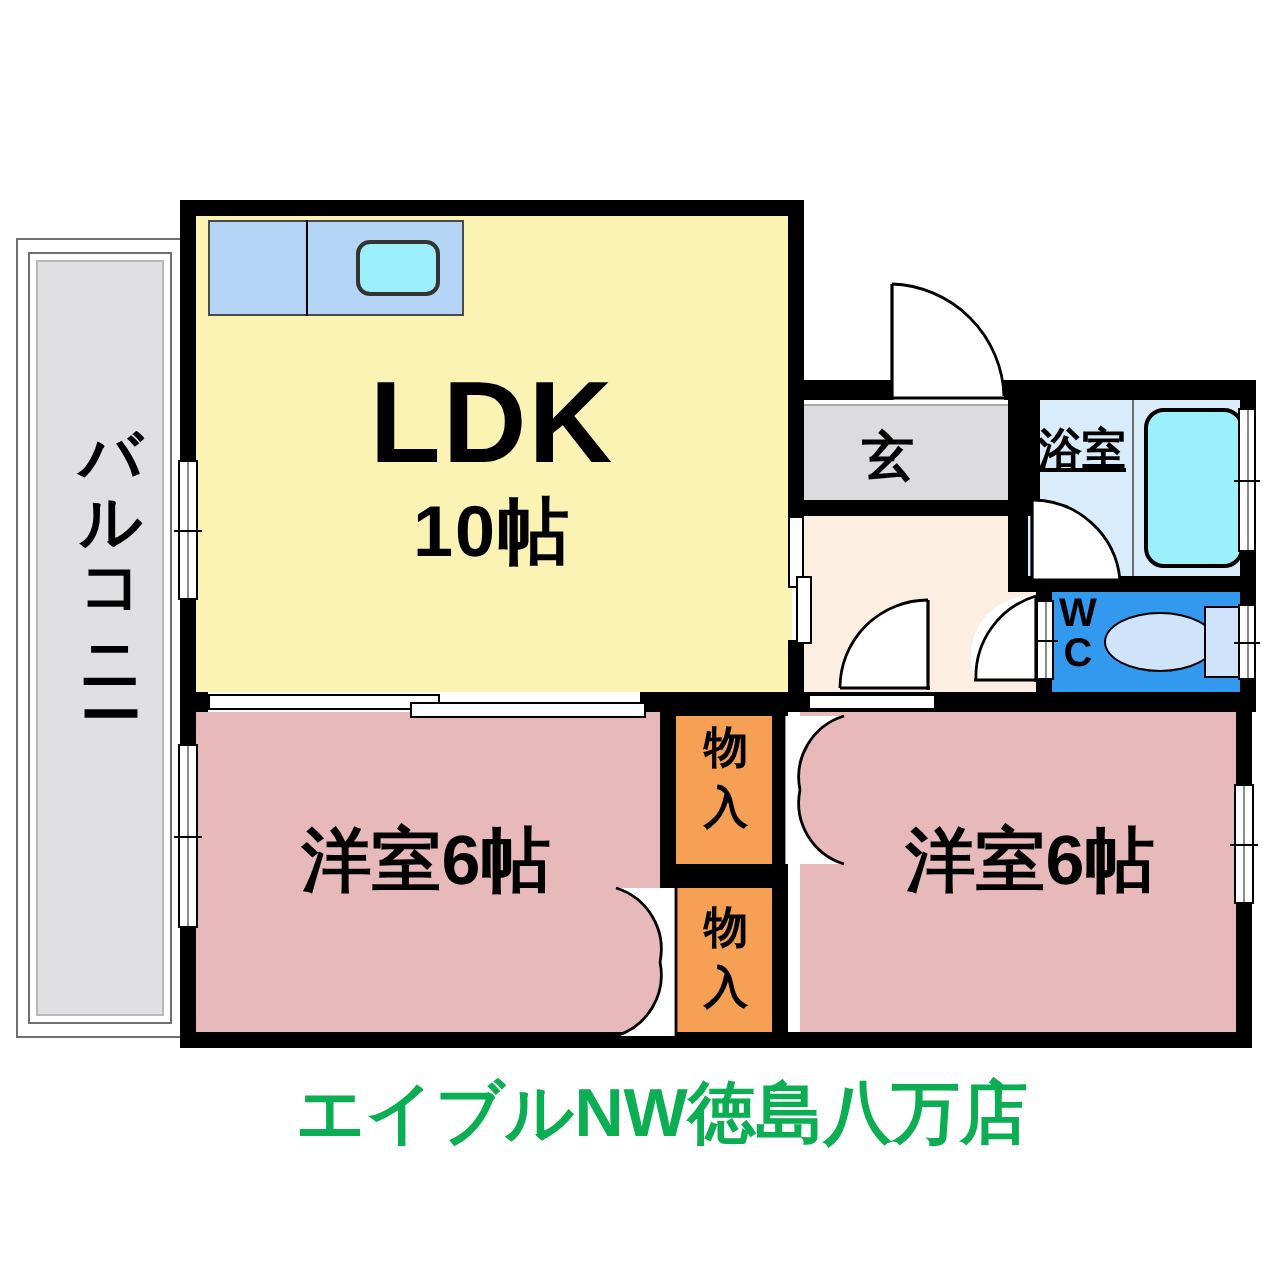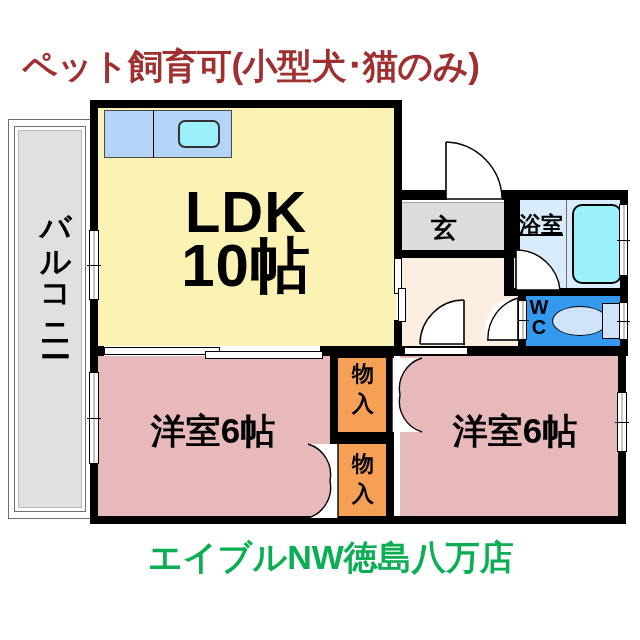--- a/index.html
+++ b/index.html
@@ -46,21 +46,20 @@
   .door svg{display:block;overflow:visible;}
 
   
   .slider{position:absolute;background:#ffffff;border:1px solid #000;box-sizing:border-box;}
 </style>
 </head>
 <body>
 
 <div id="page">
 
-  <div class="abs" id="header-text">ペット飼育可(小型犬･猫のみ)</div>
 
   <div class="abs" style="left:8px;top:119px;width:84px;height:400px;background:#ffffff;border:1px solid #6f6f6f;"></div>
   <div class="abs" style="left:14px;top:126px;width:72px;height:386px;background:#ffffff;border:1px solid #6f6f6f;"></div>
   <div class="abs" style="left:18px;top:130px;width:64px;height:378px;background:#e0e0e2;border:1px solid #b9b9bd;"></div>
   <div id="balcony-label" style="left:34px;top:192px;height:260px;">バルコニー</div>
 
   <div class="fill" style="left:96px;top:106px;width:300px;height:240px;background:#fbf3b4;"></div>
 
   <div class="fill" style="left:96px;top:356px;width:234px;height:162px;background:#e8b9bb;"></div>
 
@@ -206,21 +205,21 @@
   <div class="door" style="left:306px;top:444px;width:32px;height:74px;">
     <svg width="32" height="74" viewBox="0 0 32 74">
       <path d="M32 0 L32 74 L2 74 A 32 32 0 0 0 24 37 A 32 32 0 0 0 2 0 Z" fill="#ffffff" stroke="none"></path>
       <path d="M2 0 A 32 32 0 0 1 24 37" fill="none" stroke="#000" stroke-width="1.4"></path>
       <path d="M24 37 A 32 32 0 0 1 2 74" fill="none" stroke="#000" stroke-width="1.4"></path>
       <line x1="32" y1="0" x2="32" y2="74" stroke="#000" stroke-width="1.4"></line>
     </svg>
   </div>
 
   <div class="rlabel" style="left:156px;top:188px;width:180px;font-size:58px;line-height:48px;letter-spacing:1px;">LDK</div>
-  <div class="rlabel" style="left:156px;top:242px;width:180px;font-size:60px;line-height:48px;letter-spacing:1px;">10帖</div>
+  <div class="rlabel" style="left:156px;top:242px;width:180px;font-size:36px;line-height:48px;letter-spacing:1px;">10帖</div>
 
   <div class="rlabel" style="left:113px;top:412px;width:200px;font-size:35px;line-height:38px;letter-spacing:0px;">洋室6帖</div>
 
   <div class="rlabel" style="left:420px;top:412px;width:190px;font-size:35px;line-height:38px;letter-spacing:0px;">洋室6帖</div>
 
   <div class="rlabel" style="left:422px;top:213px;width:44px;font-size:26px;line-height:30px;">玄</div>
 
   <div class="rlabel" style="left:513px;top:212px;width:56px;font-size:22px;line-height:26px;text-decoration:underline;">浴室</div>
 
   <div class="rlabel" style="left:528px;top:297px;width:22px;font-size:20px;line-height:21px;">W</div>

